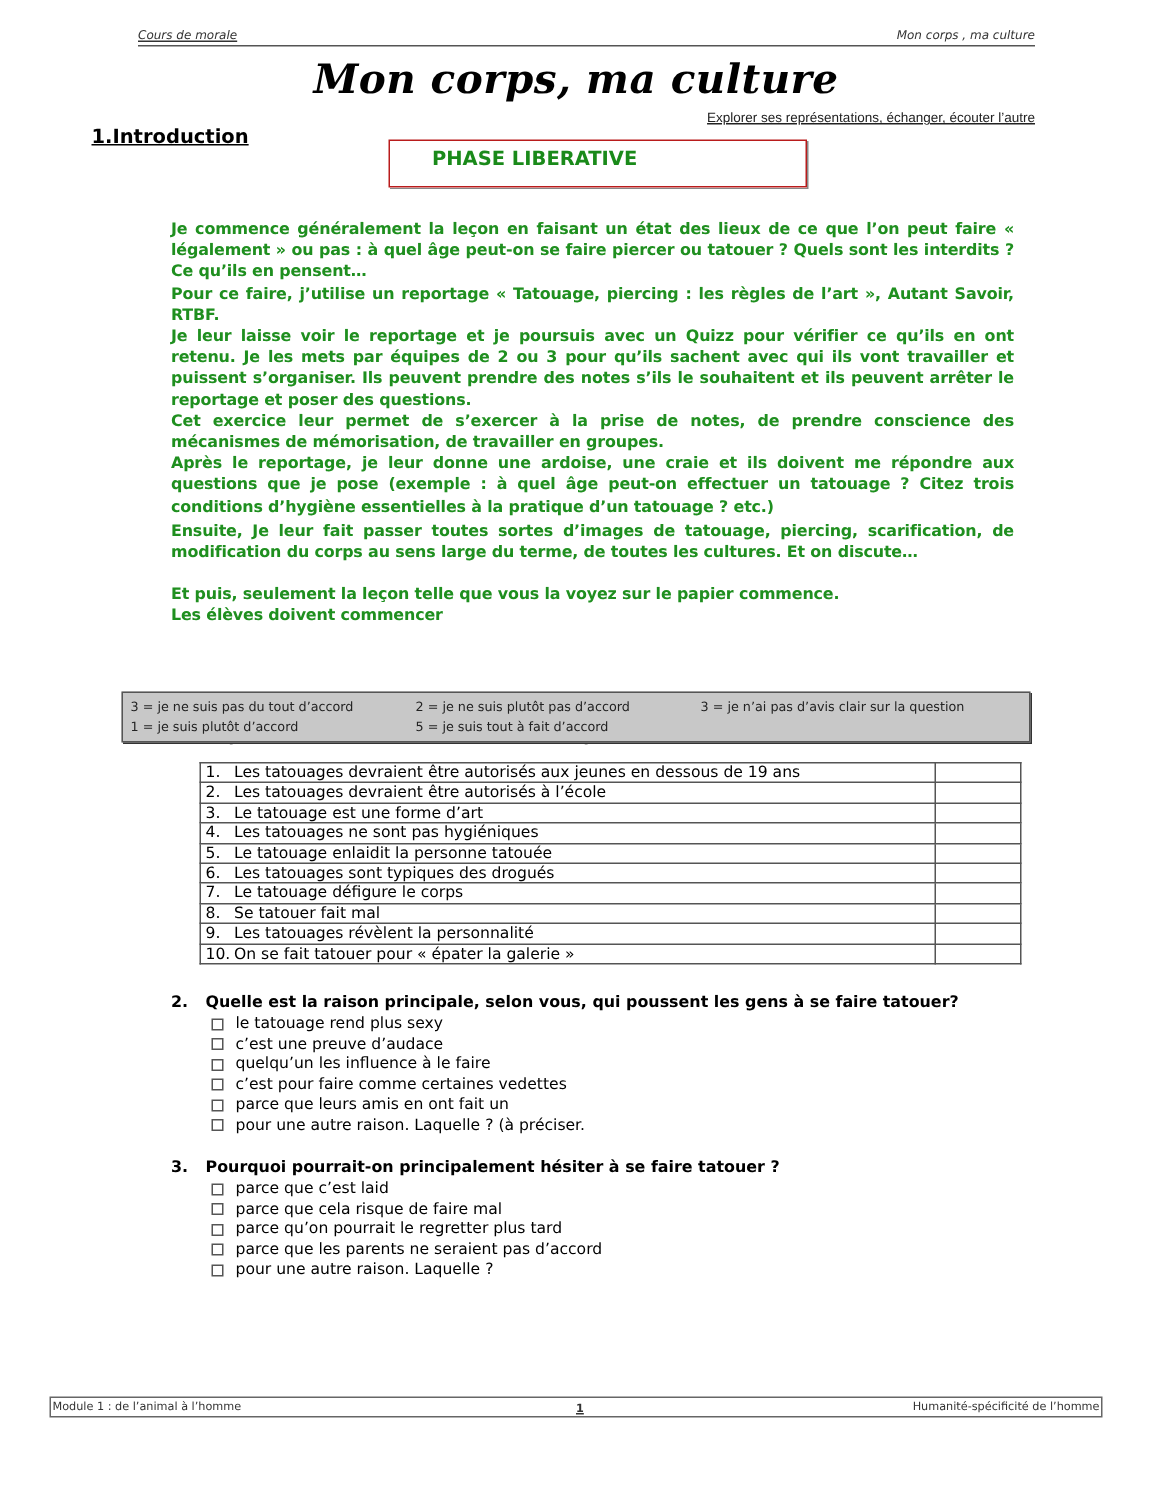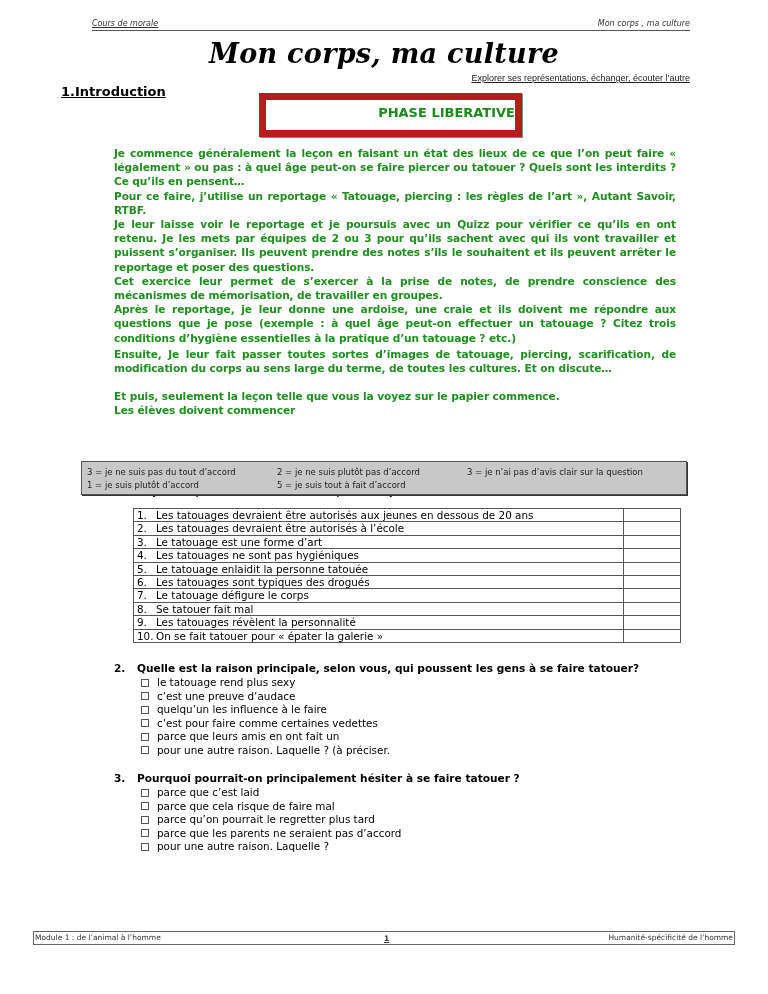--- a/index.html
+++ b/index.html
@@ -10,21 +10,21 @@
     .hdr { position: absolute; left: 92px; top: 17px; width: 598px; height: 13px; border-bottom: 1px solid #555; font-size: 8px; font-family: "DejaVu Sans", sans-serif; font-style: italic; color: #333; }
     .hdr .l { position: absolute; left: 0; top: 2px; text-decoration: underline; }
     .hdr .r { position: absolute; right: 0; top: 2px; }
 
     .title { position: absolute; left: 0; width: 768px; top: 38px; text-align: center; font-family: "DejaVu Serif", serif; font-style: italic; font-weight: bold; font-size: 27px; letter-spacing: 0.3px; }
 
     .subtitle { position: absolute; right: 78px; top: 73px; font-size: 9px; text-decoration: underline; color: #222; font-family: "Liberation Sans", sans-serif; }
 
     .intro-h { position: absolute; left: 61px; top: 84px; font-size: 13px; font-weight: bold; text-decoration: underline; font-family: "DejaVu Sans", sans-serif; }
 
-    .phase-box { position: absolute; left: 259px; top: 93px; width: 249px; height: 30px; border: 7px solid #b91c1c; box-shadow: 1px 1px 0 #888; text-align: right; }
+    .phase-box { position: absolute; left: 259px; top: 93px; width: 249px; height: 30px; border: 1px solid #b91c1c; box-shadow: 1px 1px 0 #888; text-align: left; padding-left: 28px; }
     .phase-box span { display: inline-block; margin-top: 5px; color: #1a8a1a; font-weight: bold; font-size: 13px; }
 
     .green { position: absolute; left: 114px; width: 562px; color: #1f8f1f; font-weight: bold; font-size: 10.6px; line-height: 14.2px; text-align: justify; font-family: "DejaVu Sans", sans-serif; letter-spacing: -0.1px; }
     .green p { margin: 0; }
 
     .q-head { position: absolute; left: 114px; font-size: 10.6px; font-weight: bold; font-family: "DejaVu Sans", sans-serif; }
     .q-head .num { display: inline-block; width: 23px; }
 
     .key-box { position: absolute; left: 81px; top: 461px; width: 604px; height: 32px; background: #c8c8c8; border: 1px solid #555; box-shadow: 1px 1px 0 #333; font-size: 8.5px; font-family: "DejaVu Sans", sans-serif; color: #222; }
     .key-box .row { position: absolute; left: 5px; width: 600px; }
@@ -92,21 +92,21 @@
     </div>
     <div class="row" style="top:18px;">
       <span class="c" style="left:0;">1 = je suis plutôt d’accord</span>
       <span class="c" style="left:190px;">5 = je suis tout à fait d’accord</span>
     </div>
   </div>
 
   <table class="items">
     <tbody>
       <tr>
-          <td class="txt"><span class="n">1.</span><span>Les tatouages devraient être autorisés aux jeunes en dessous de 20 ans</span></td>
+          <td class="txt"><span class="n">1.</span><span>Les tatouages devraient être autorisés aux jeunes en dessous de 19 ans</span></td>
           <td class="ans"></td>
         </tr>
       <tr>
           <td class="txt"><span class="n">2.</span><span>Les tatouages devraient être autorisés à l’école</span></td>
           <td class="ans"></td>
         </tr>
       <tr>
           <td class="txt"><span class="n">3.</span><span>Le tatouage est une forme d’art</span></td>
           <td class="ans"></td>
         </tr>

